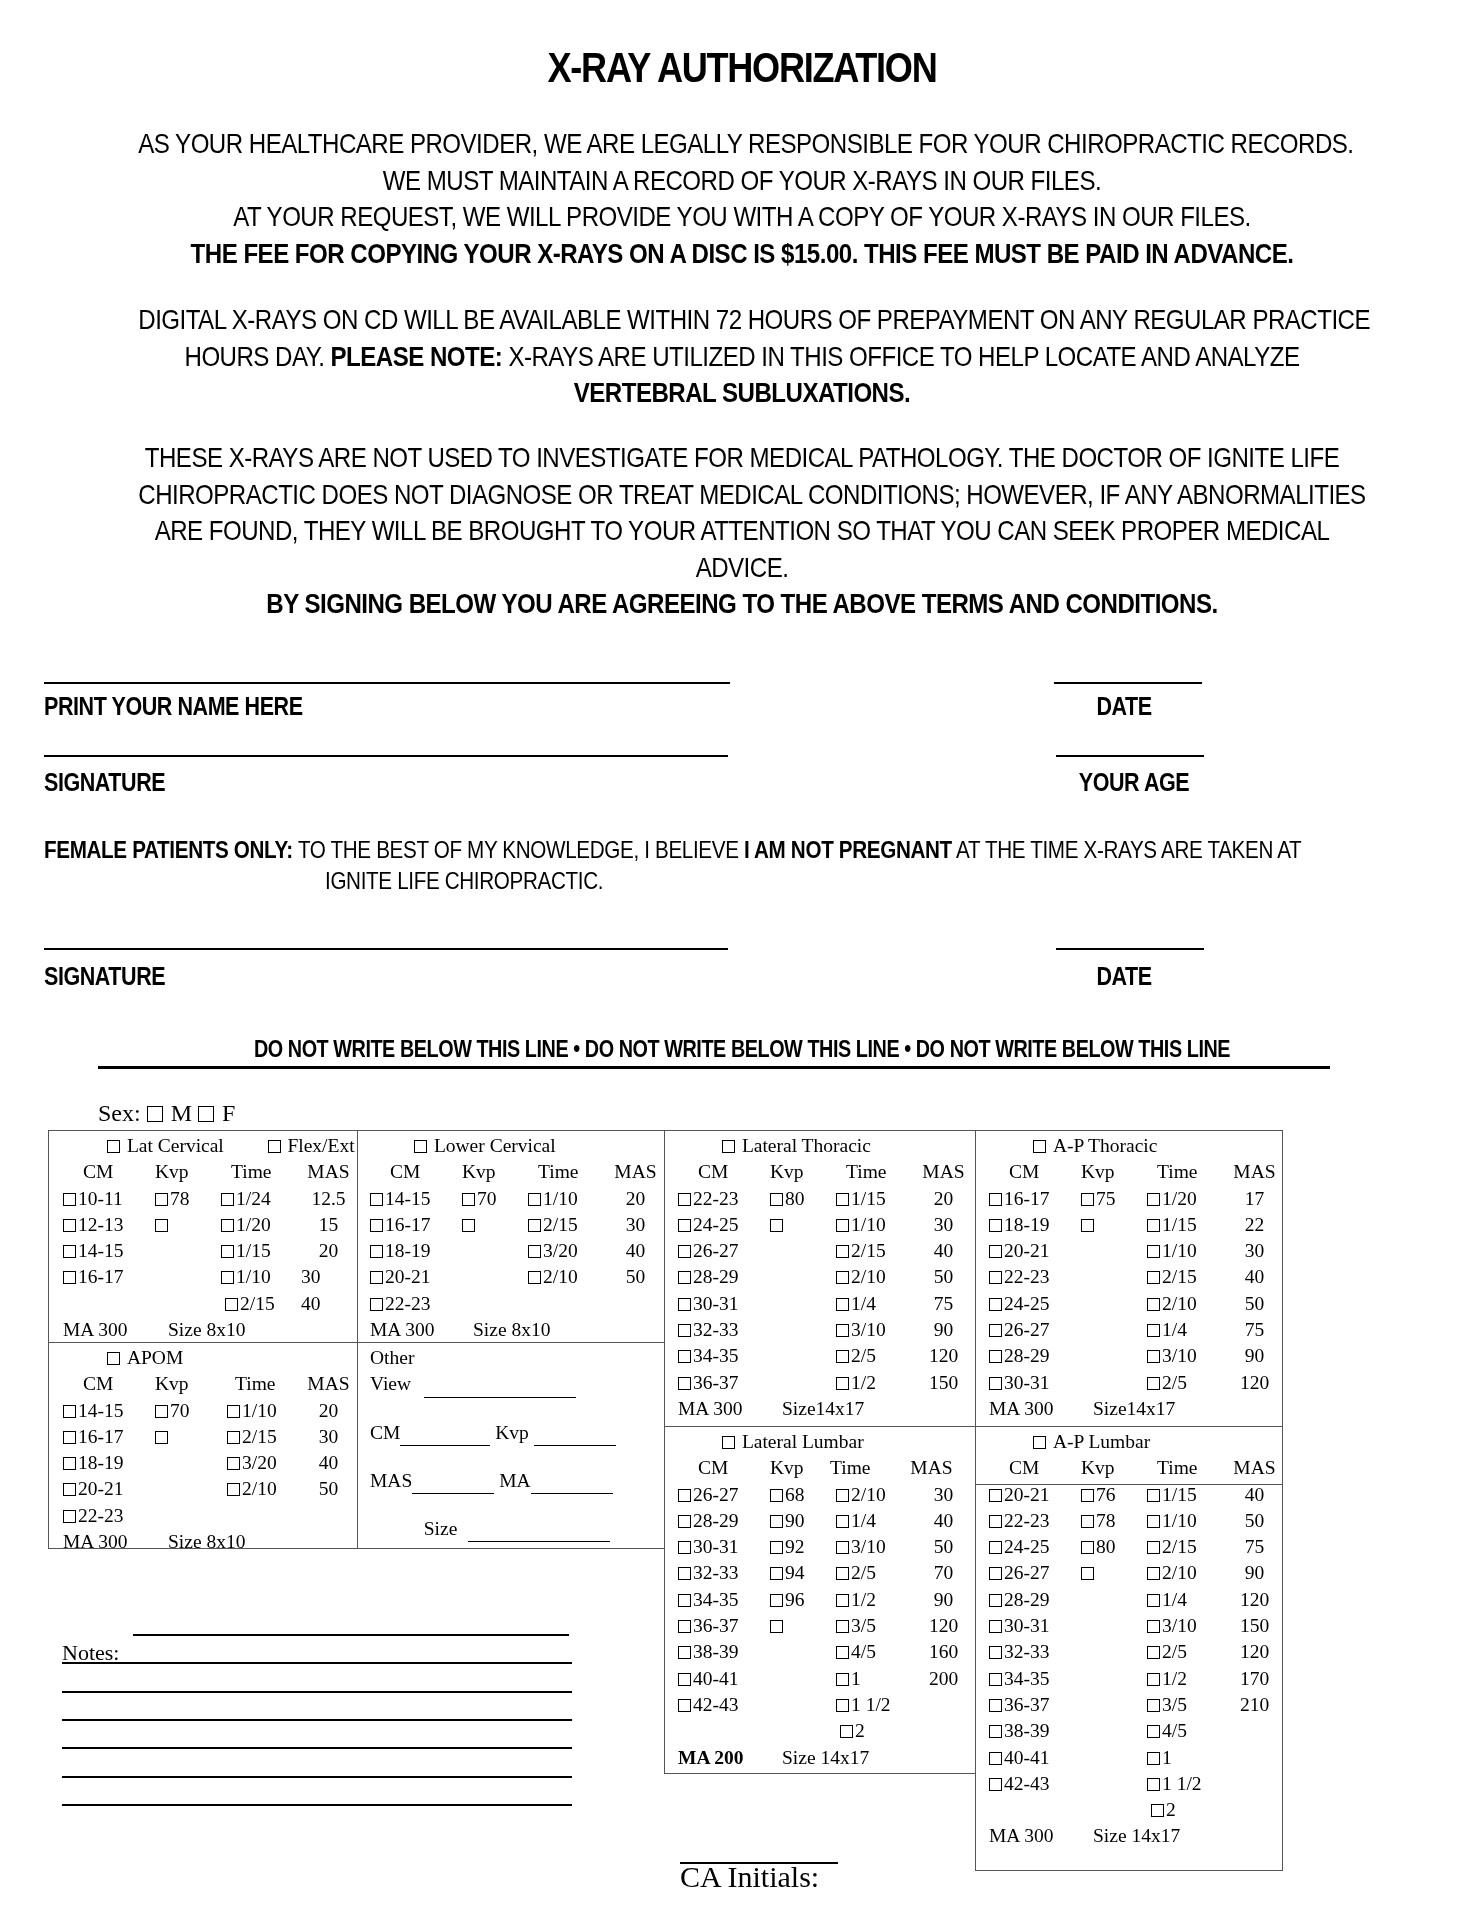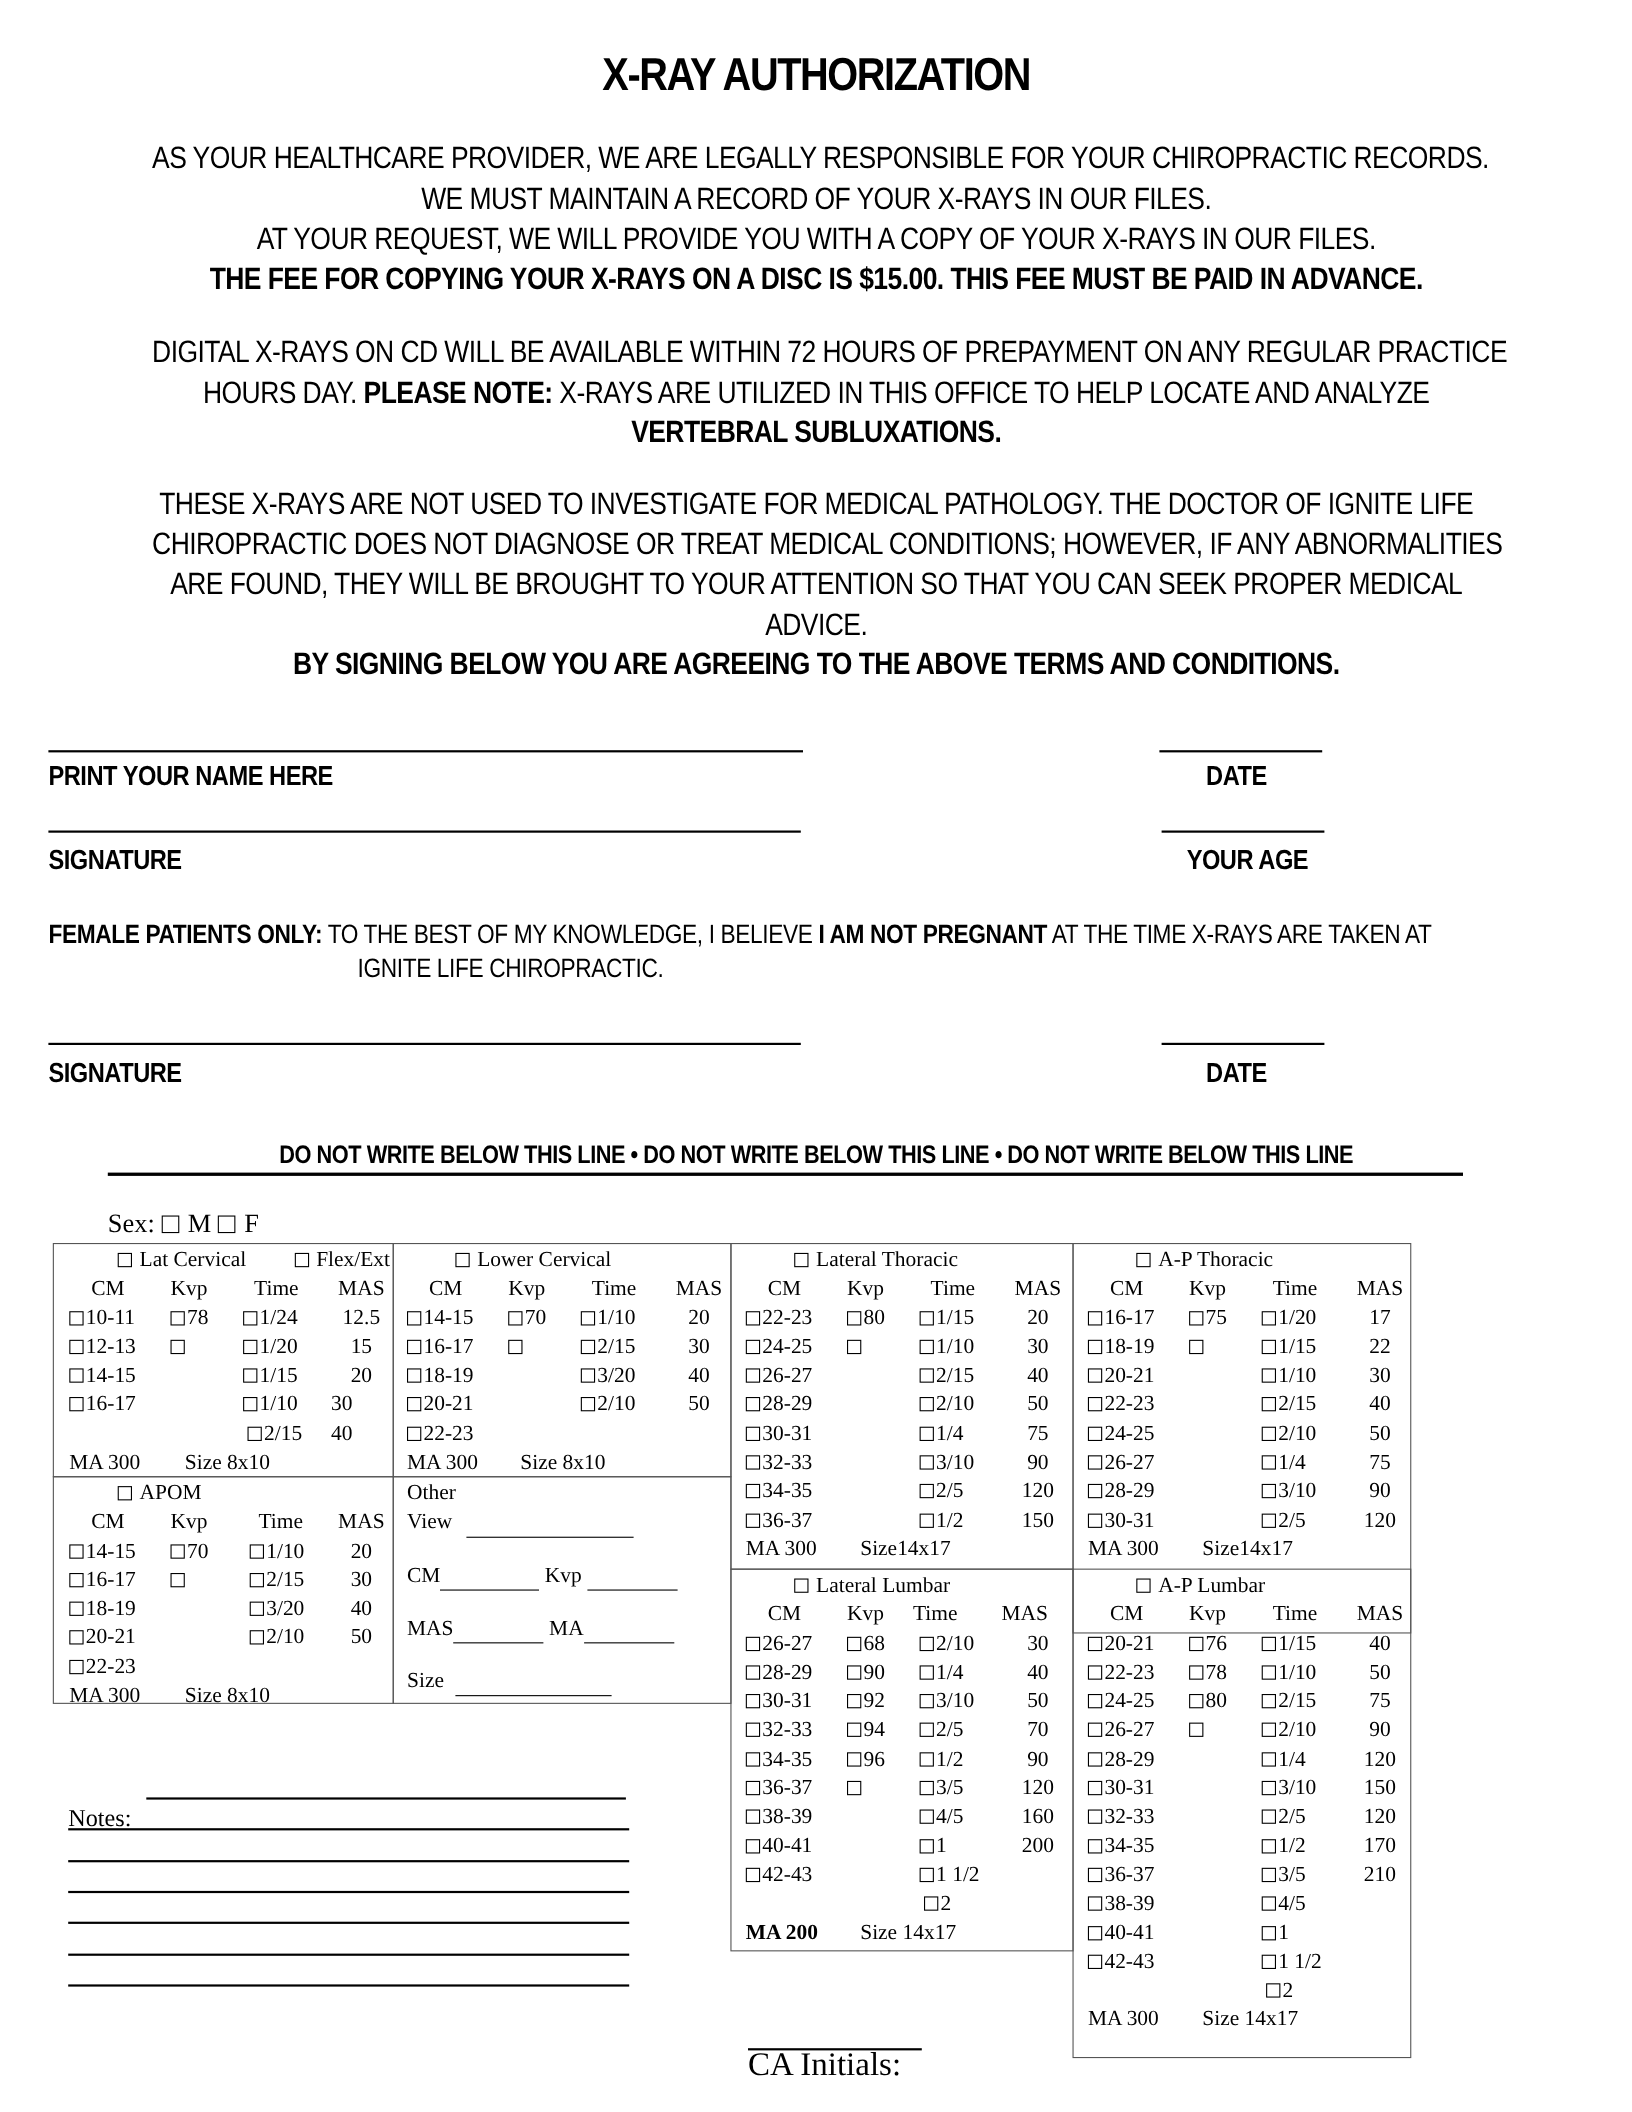--- a/index.html
+++ b/index.html
@@ -220,21 +220,21 @@
 </div>
 
 <div class="box serif sect" style="left:357px; top:1342px; width:308px; height:207px; padding:2px 0 0 12px;">
   <div>Other</div>
   <div style="white-space:nowrap;"><span>View</span> <span class="fill" style="width:152px;margin-left:8px;"></span></div>
   <div style="height:22px;"></div>
   <div style="white-space:nowrap;"><span>CM</span><span class="fill" style="width:90px;"></span> <span>Kvp</span> <span class="fill" style="width:82px;"></span></div>
   <div style="height:22px;"></div>
   <div style="white-space:nowrap;"><span>MAS</span><span class="fill" style="width:82px;"></span> <span>MA</span><span class="fill" style="width:82px;"></span></div>
   <div style="height:22px;"></div>
-  <div style="white-space:nowrap;"><span>Size</span> <span class="fill" style="width:142px;margin-left:6px;"></span></div>
+  <div style="white-space:nowrap;text-align:center;"><span>Size</span> <span class="fill" style="width:142px;margin-left:6px;"></span></div>
 </div>
 
 <div class="box serif sect" style="left:664px; top:1130px; width:312px; height:297px; padding:2px 0 0 13px;">
   <div class="hd">
     <span class="cb"></span>&nbsp;<span>Lateral Thoracic</span>
   </div>
   <div class="colhd">
     <span class="c1" style="padding-left:20px;box-sizing:border-box;">CM</span>
     <span class="c2">Kvp</span>
     <span class="c3" style="padding-left:10px;box-sizing:border-box;">Time</span>

